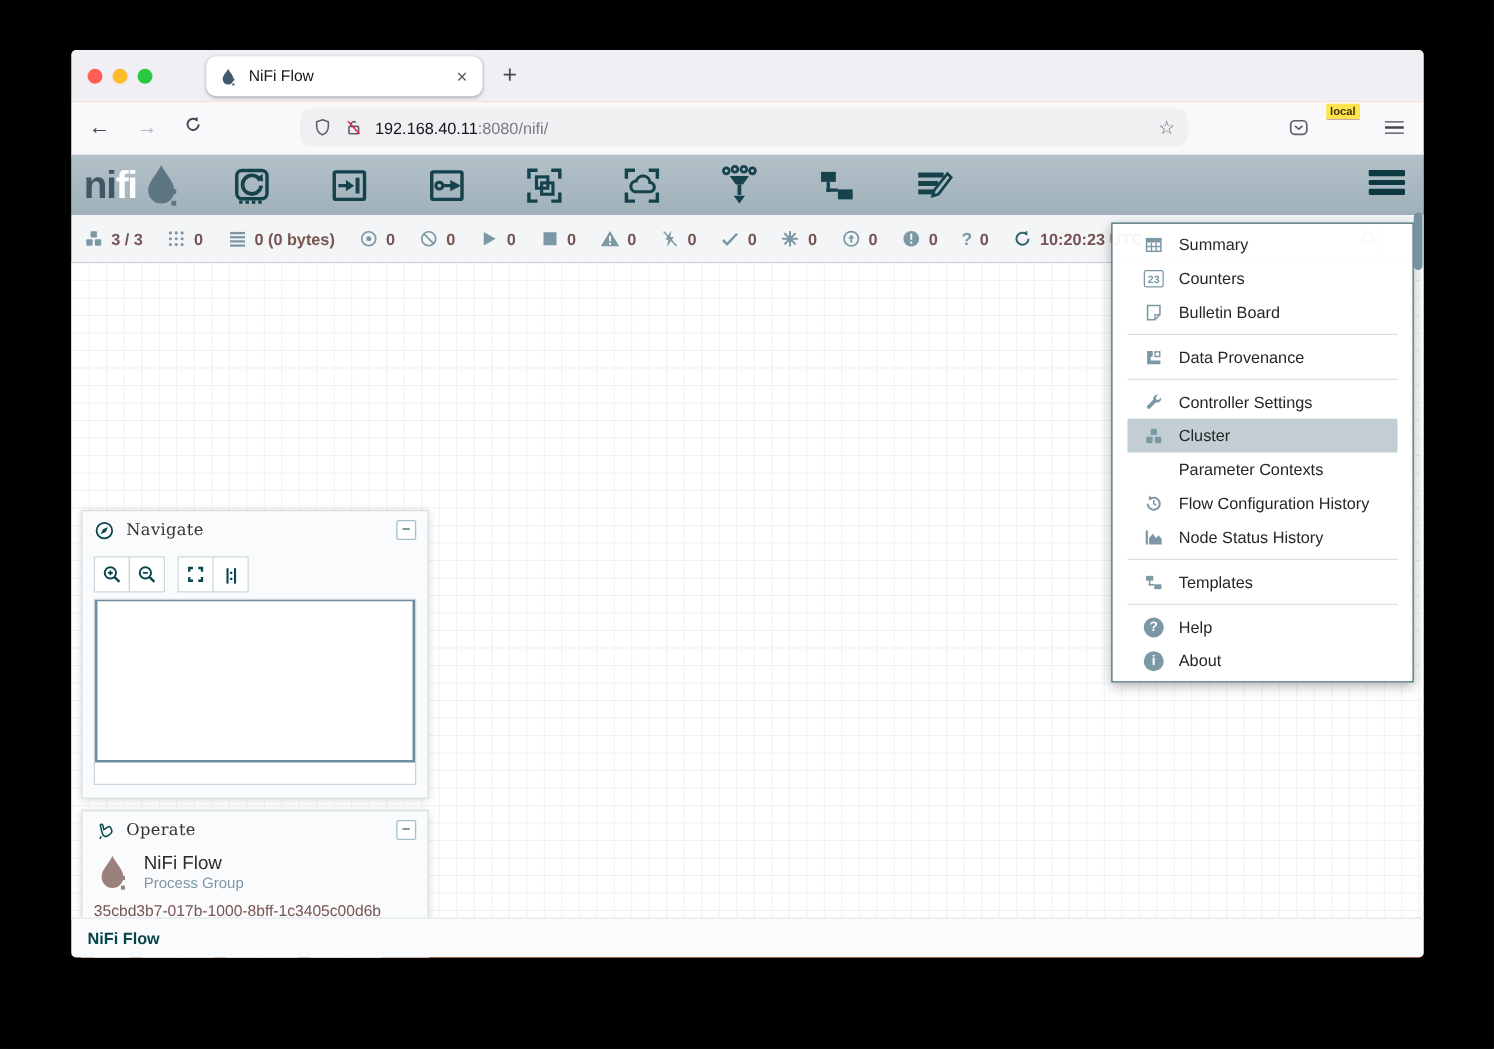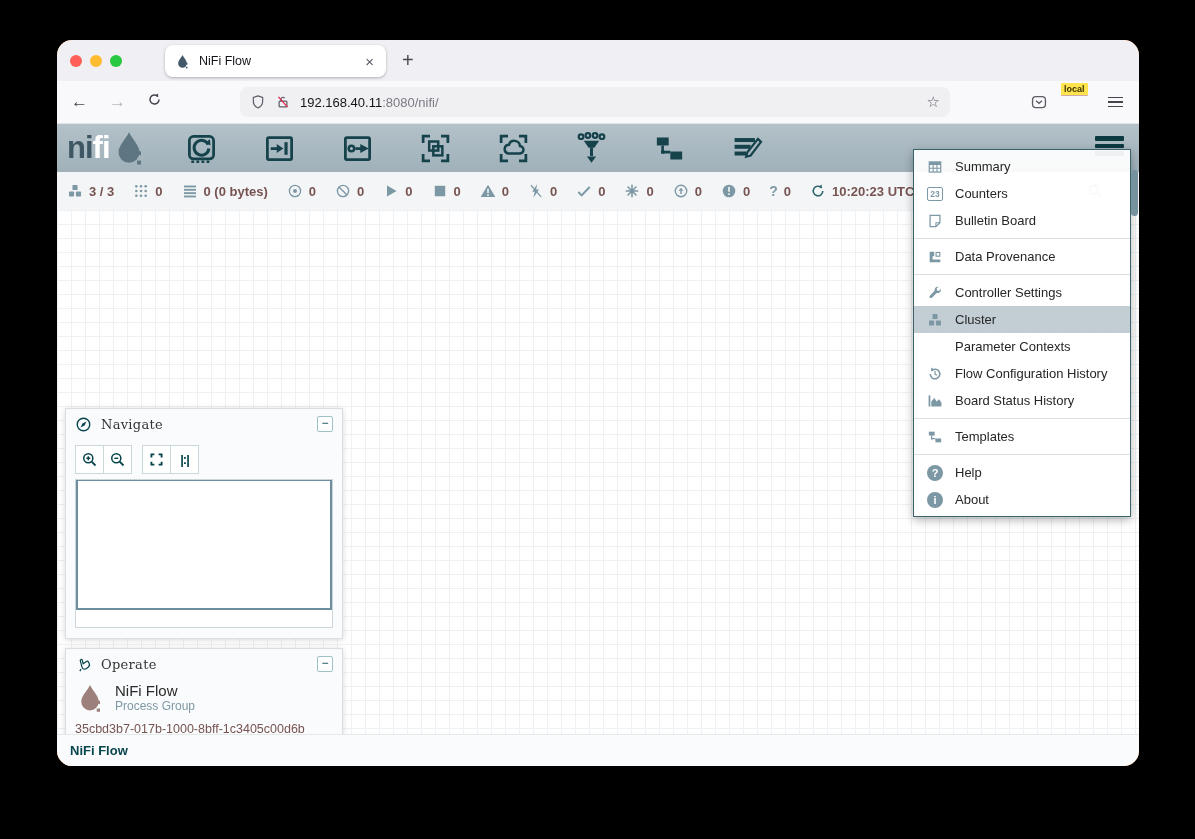--- a/index.html
+++ b/index.html
@@ -1,18 +1,18 @@
 <!DOCTYPE html>
 <html><head>
 <meta charset="utf-8">
 <style>
   html,body{margin:0;padding:0;background:#000;}
   .stage{position:relative;width:1195px;height:839px;background:#000;overflow:hidden;
          font-family:"Liberation Sans",sans-serif;-webkit-font-smoothing:antialiased;}
-  .window{position:absolute;left:57px;top:40px;width:1082px;height:726px;border-radius:15px;
+  .window{position:absolute;left:57px;top:40px;width:1082px;height:726px;border-radius:4px;
           overflow:hidden;background:#f97316;box-shadow:0 22px 60px rgba(0,0,0,.65);}
 
   
   .tabbar{position:relative;height:41px;background:#f0eff3;}
   .traffic{position:absolute;left:13px;top:15px;display:flex;gap:8px;}
   .traffic span{width:12px;height:12px;border-radius:50%;}
   .tl-red{background:#ff5f57;} .tl-yellow{background:#febc2e;} .tl-green{background:#28c840;}
   .tab{position:absolute;left:108px;top:5px;width:221px;height:32px;background:#fff;border-radius:8px;
        box-shadow:0 1px 3px rgba(0,0,0,.28);display:flex;align-items:center;padding:0 10px;box-sizing:border-box;}
   .tab .fav{width:15px;height:15px;color:#42596a;flex:0 0 auto;}
@@ -94,22 +94,22 @@
   .op-type{font-size:12px;color:#7d98a5;line-height:15px;}
   .op-id{margin-top:7px;font-size:12.5px;color:#775351;white-space:nowrap;}
   .oprow{display:flex;align-items:center;margin-top:8px;}
   .obtn{width:29px;height:29px;border:1px solid #c9d9da;background:#fff;color:#0b434b;display:flex;
         align-items:center;justify-content:center;box-sizing:border-box;}
   .obtn svg{width:16px;height:16px;}
   .obtn+.obtn{margin-left:-1px;}
   .glove{transform:rotate(-15deg);}
 
   
-  .gmenu{position:absolute;top:25px;right:8px;width:216px;background:rgba(255,255,255,.93);
-         border:1px solid #3c636c;box-shadow:0 3px 9px rgba(0,0,0,.3);padding:3px 0;z-index:10;}
+  .gmenu{position:absolute;top:54px;right:8px;width:216px;background:rgba(255,255,255,.93);
+         border:1px solid #3c636c;box-shadow:0 3px 9px rgba(0,0,0,.3);padding:3px 12px;z-index:10;}
   .mi{height:27px;display:flex;align-items:center;gap:11px;padding:0 12px;font-size:13px;color:#262626;}
   .mi.hl{background:#c3ced4;}
   .mic{width:18px;display:flex;align-items:flex-end;justify-content:center;color:#7d98a5;flex:0 0 auto;}
   .mic svg{width:16px;height:16px;}
   .mdiv{height:1px;background:#d9dfe2;margin:4px 0;}
   .badge23{border:1.4px solid #7d98a5;border-radius:2px;color:#7d98a5;font-size:8.5px;font-weight:bold;
            line-height:10px;padding:1px 2px;}
   .circle-ic{width:16px;height:16px;border-radius:50%;background:#7d98a5;color:#fff;font-size:11px;
              font-weight:bold;display:flex;align-items:center;justify-content:center;line-height:16px;}
   .scroll-thumb{position:absolute;right:1px;top:130px;width:7px;height:46px;border-radius:4px;background:#75929e;z-index:11;}
@@ -703,21 +703,21 @@
               </svg>
             </span>
             <span>Flow Configuration History</span>
           </div>
         <div class="mi">
             <span class="mic">
               <svg>
                 <use href="#i-areachart"></use>
               </svg>
             </span>
-            <span>Board Status History</span>
+            <span>Node Status History</span>
           </div>
         <div class="mdiv"></div>
         <div class="mi">
             <span class="mic">
               <svg>
                 <use href="#i-template"></use>
               </svg>
             </span>
             <span>Templates</span>
           </div>

